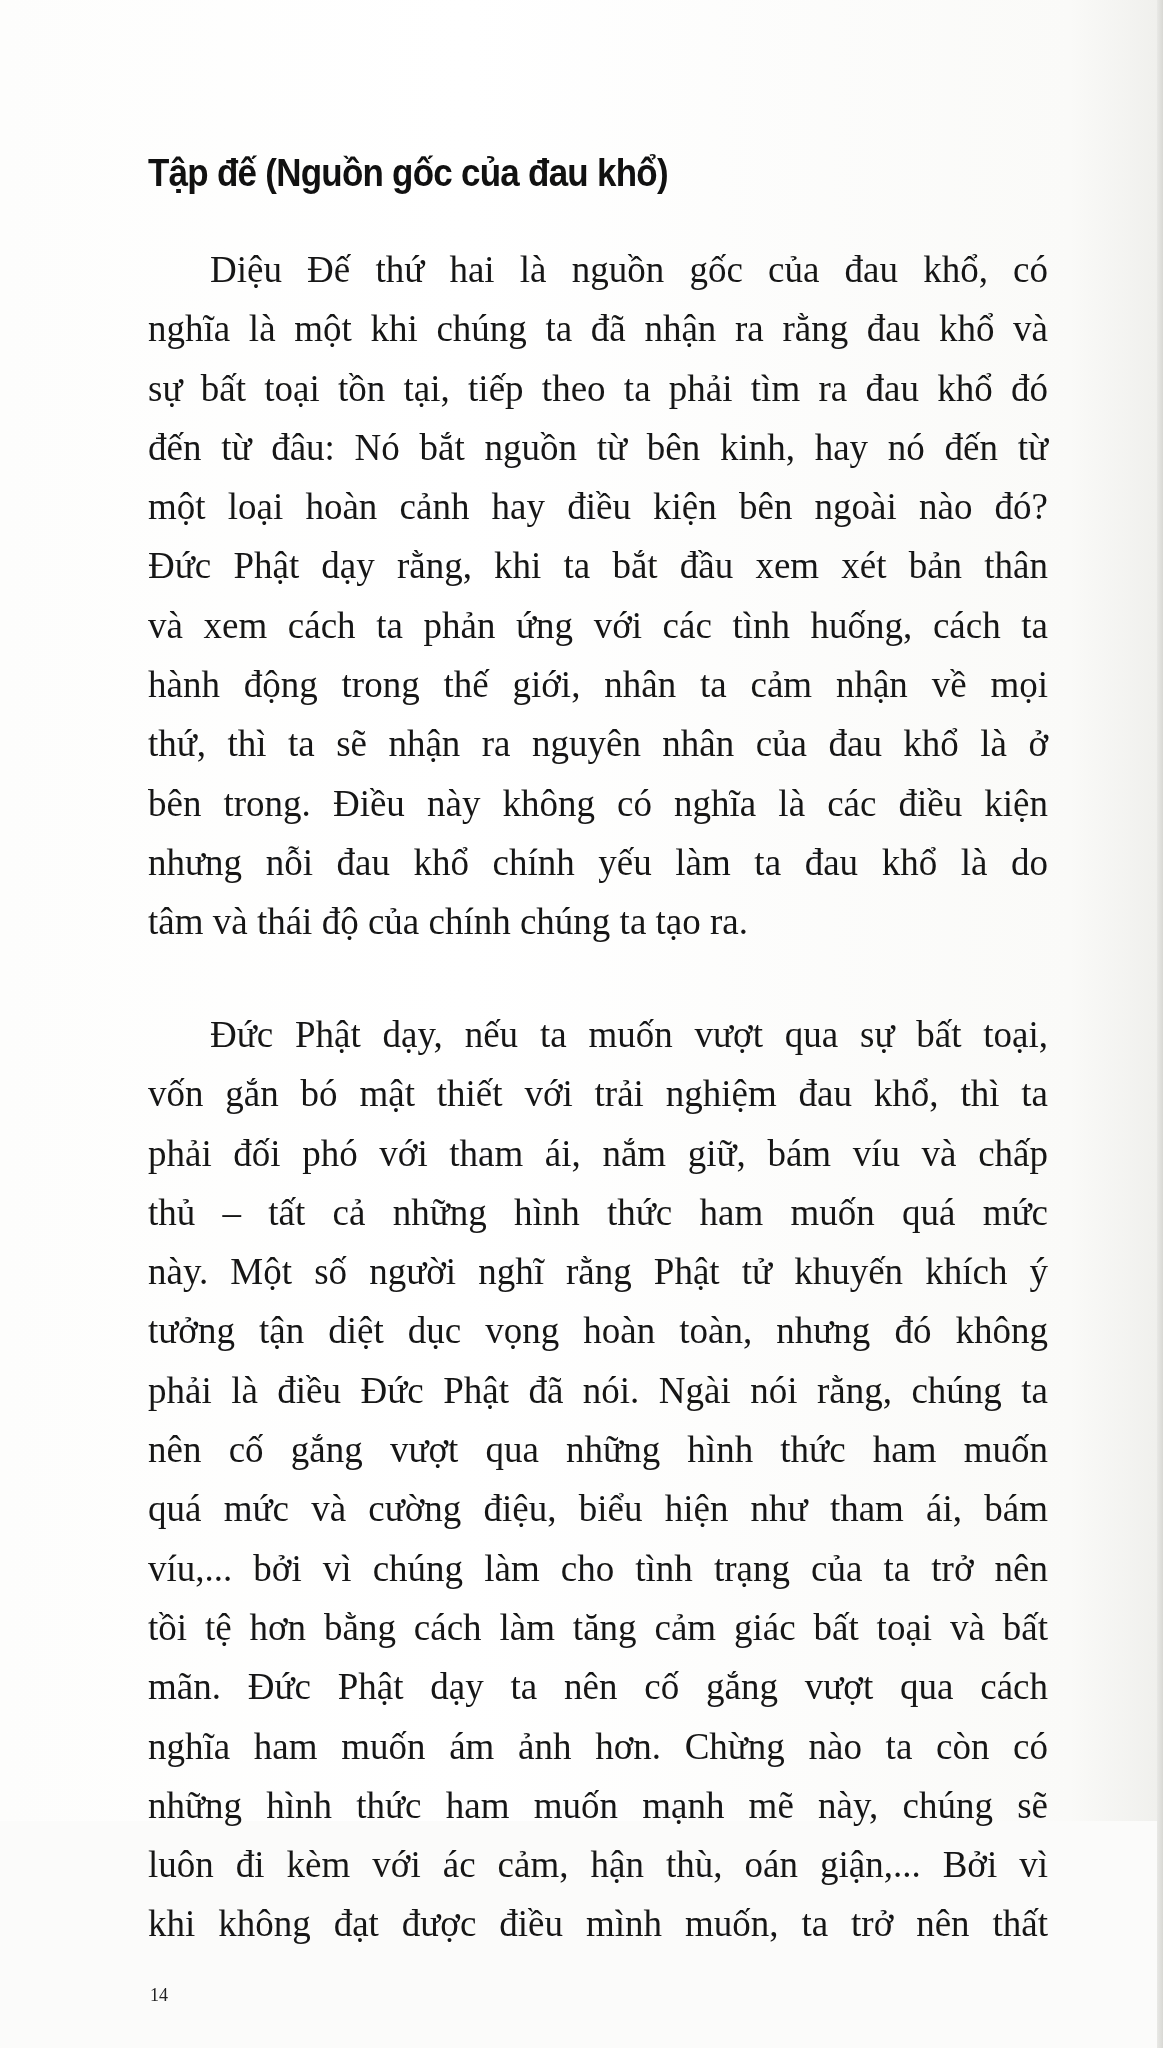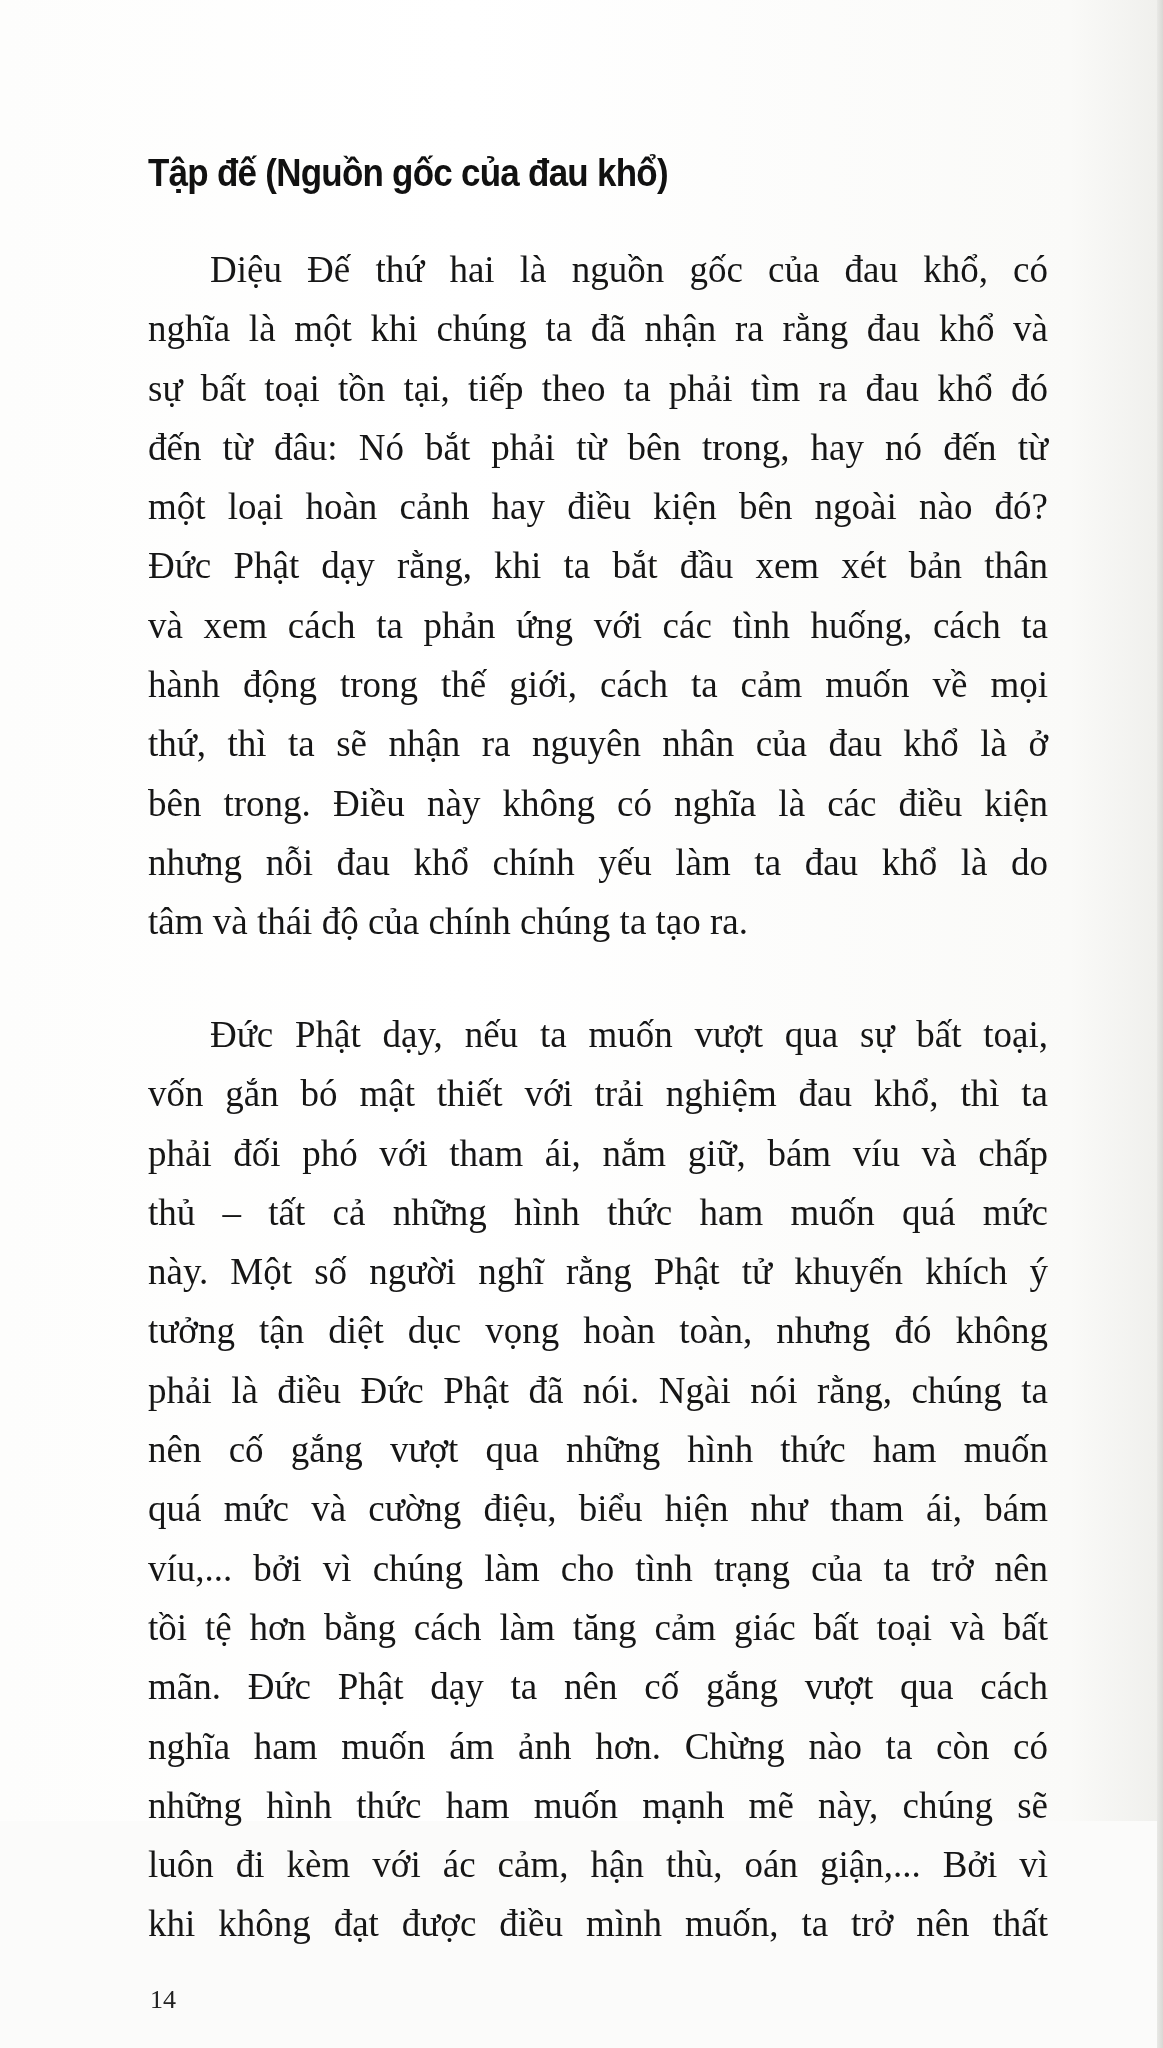--- a/index.html
+++ b/index.html
@@ -66,41 +66,41 @@
     .line.indent {
       padding-left: 62px;
     }
     .para1 { top: 240px; }
     .para2 { top: 1005px; }
     .page-number {
       position: absolute;
       left: 150px;
       top: 1985px;
       font-family: "Liberation Serif", "DejaVu Serif", serif;
-      font-size: 26px;
+      font-size: 18px;
       color: #222222;
     }
   </style>
 </head>
 <body>
 
 <div class="page">
   <div class="right-edge"></div>
 
   <h2 class="heading">Tập đế (Nguồn gốc của đau khổ)</h2>
 
   <div class="body-text para1">
     <span class="line indent">Diệu Đế thứ hai là nguồn gốc của đau khổ, có</span>
     <span class="line">nghĩa là một khi chúng ta đã nhận ra rằng đau khổ và</span>
     <span class="line">sự bất toại tồn tại, tiếp theo ta phải tìm ra đau khổ đó</span>
-    <span class="line">đến từ đâu: Nó bắt phải từ bên trong, hay nó đến từ</span>
+    <span class="line">đến từ đâu: Nó bắt nguồn từ bên kinh, hay nó đến từ</span>
     <span class="line">một loại hoàn cảnh hay điều kiện bên ngoài nào đó?</span>
     <span class="line">Đức Phật dạy rằng, khi ta bắt đầu xem xét bản thân</span>
     <span class="line">và xem cách ta phản ứng với các tình huống, cách ta</span>
-    <span class="line">hành động trong thế giới, cách ta cảm muốn về mọi</span>
+    <span class="line">hành động trong thế giới, nhân ta cảm nhận về mọi</span>
     <span class="line">thứ, thì ta sẽ nhận ra nguyên nhân của đau khổ là ở</span>
     <span class="line">bên trong. Điều này không có nghĩa là các điều kiện</span>
     <span class="line">nhưng nỗi đau khổ chính yếu làm ta đau khổ là do</span>
     <span class="line last">tâm và thái độ của chính chúng ta tạo ra.</span>
   </div>
 
   <div class="body-text para2">
     <span class="line indent">Đức Phật dạy, nếu ta muốn vượt qua sự bất toại,</span>
     <span class="line">vốn gắn bó mật thiết với trải nghiệm đau khổ, thì ta</span>
     <span class="line">phải đối phó với tham ái, nắm giữ, bám víu và chấp</span>

